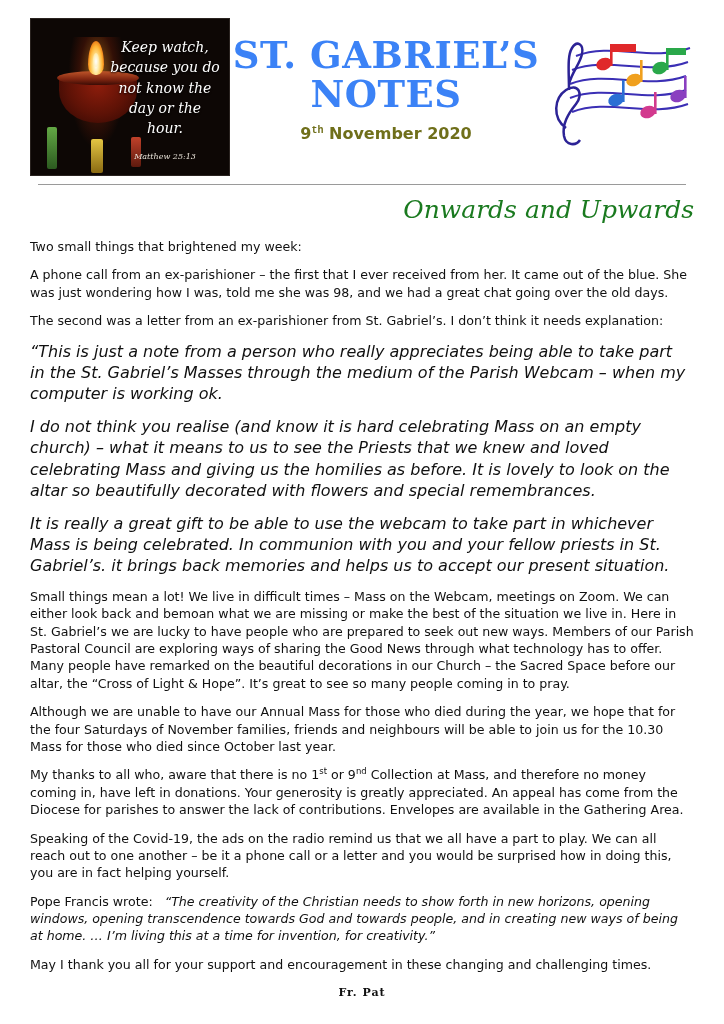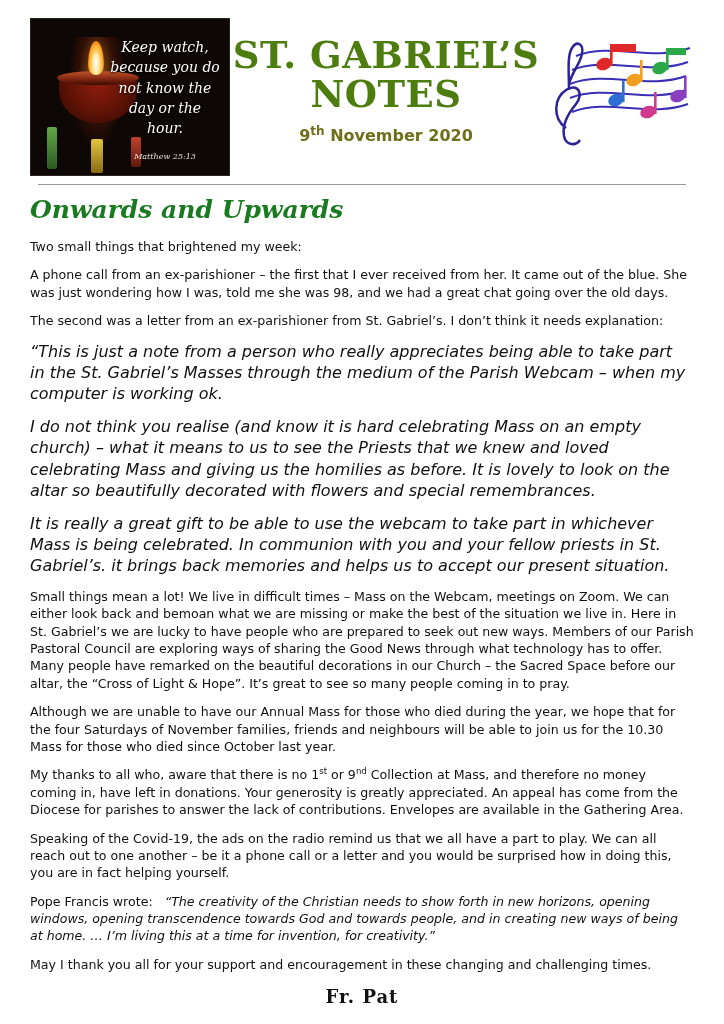--- a/index.html
+++ b/index.html
@@ -137,50 +137,50 @@
   .title-block {
     flex: 1 1 auto;
     text-align: center;
     padding-top: 18px;
   }
   .masthead-title {
     font-family: "DejaVu Serif", serif;
     font-weight: bold;
     font-size: 37px;
     line-height: 1.05;
-    color: #4d7c0f;
+    color: #3b82f6;
     letter-spacing: 0.5px;
   }
   .masthead-title .line2 {
     display: block;
   }
   .masthead-date {
     margin-top: 10px;
     font-family: "DejaVu Sans", sans-serif;
     font-weight: bold;
     font-size: 16px;
     color: #6f6f1a;
   }
-  .masthead-date sup { font-size: 12px; }
+  .masthead-date sup { font-size: 10px; font-family: Liberation Mono, monospace; }
   .music-art {
     width: 152px;
     height: 120px;
     flex: 0 0 auto;
     padding-top: 10px;
   }
   .rule {
     border: none;
     border-top: 1px solid #9a9a9a;
     margin: 6px 8px 4px 8px;
   }
   .headline {
-    text-align: left;
+    text-align: right;
     font-family: "DejaVu Serif", serif;
     font-style: italic;
-    font-weight: bold;
+    font-weight: normal;
     font-size: 25px;
     color: #1a7a1f;
     margin: 10px 0 14px 0;
   }
   
   .body {
     font-family: "DejaVu Sans", sans-serif;
     font-size: 12.6px;
     line-height: 1.38;
     color: #111111;
@@ -193,21 +193,21 @@
     font-size: 16px;
     margin: 0 0 10px 22px;
     padding-right: 6px;
     line-height: 1.34;
   }
   .tight { margin-bottom: 0; }
   .signature {
     text-align: center;
     font-family: "DejaVu Serif", serif;
     font-weight: bold;
-    font-size: 18px;
+    font-size: 11px;
     margin-top: 12px;
     letter-spacing: 1px;
   }
   sup { font-size: 8.5px; vertical-align: super; }
 </style>
 </head>
 <body>
 
 <div class="page">
 

